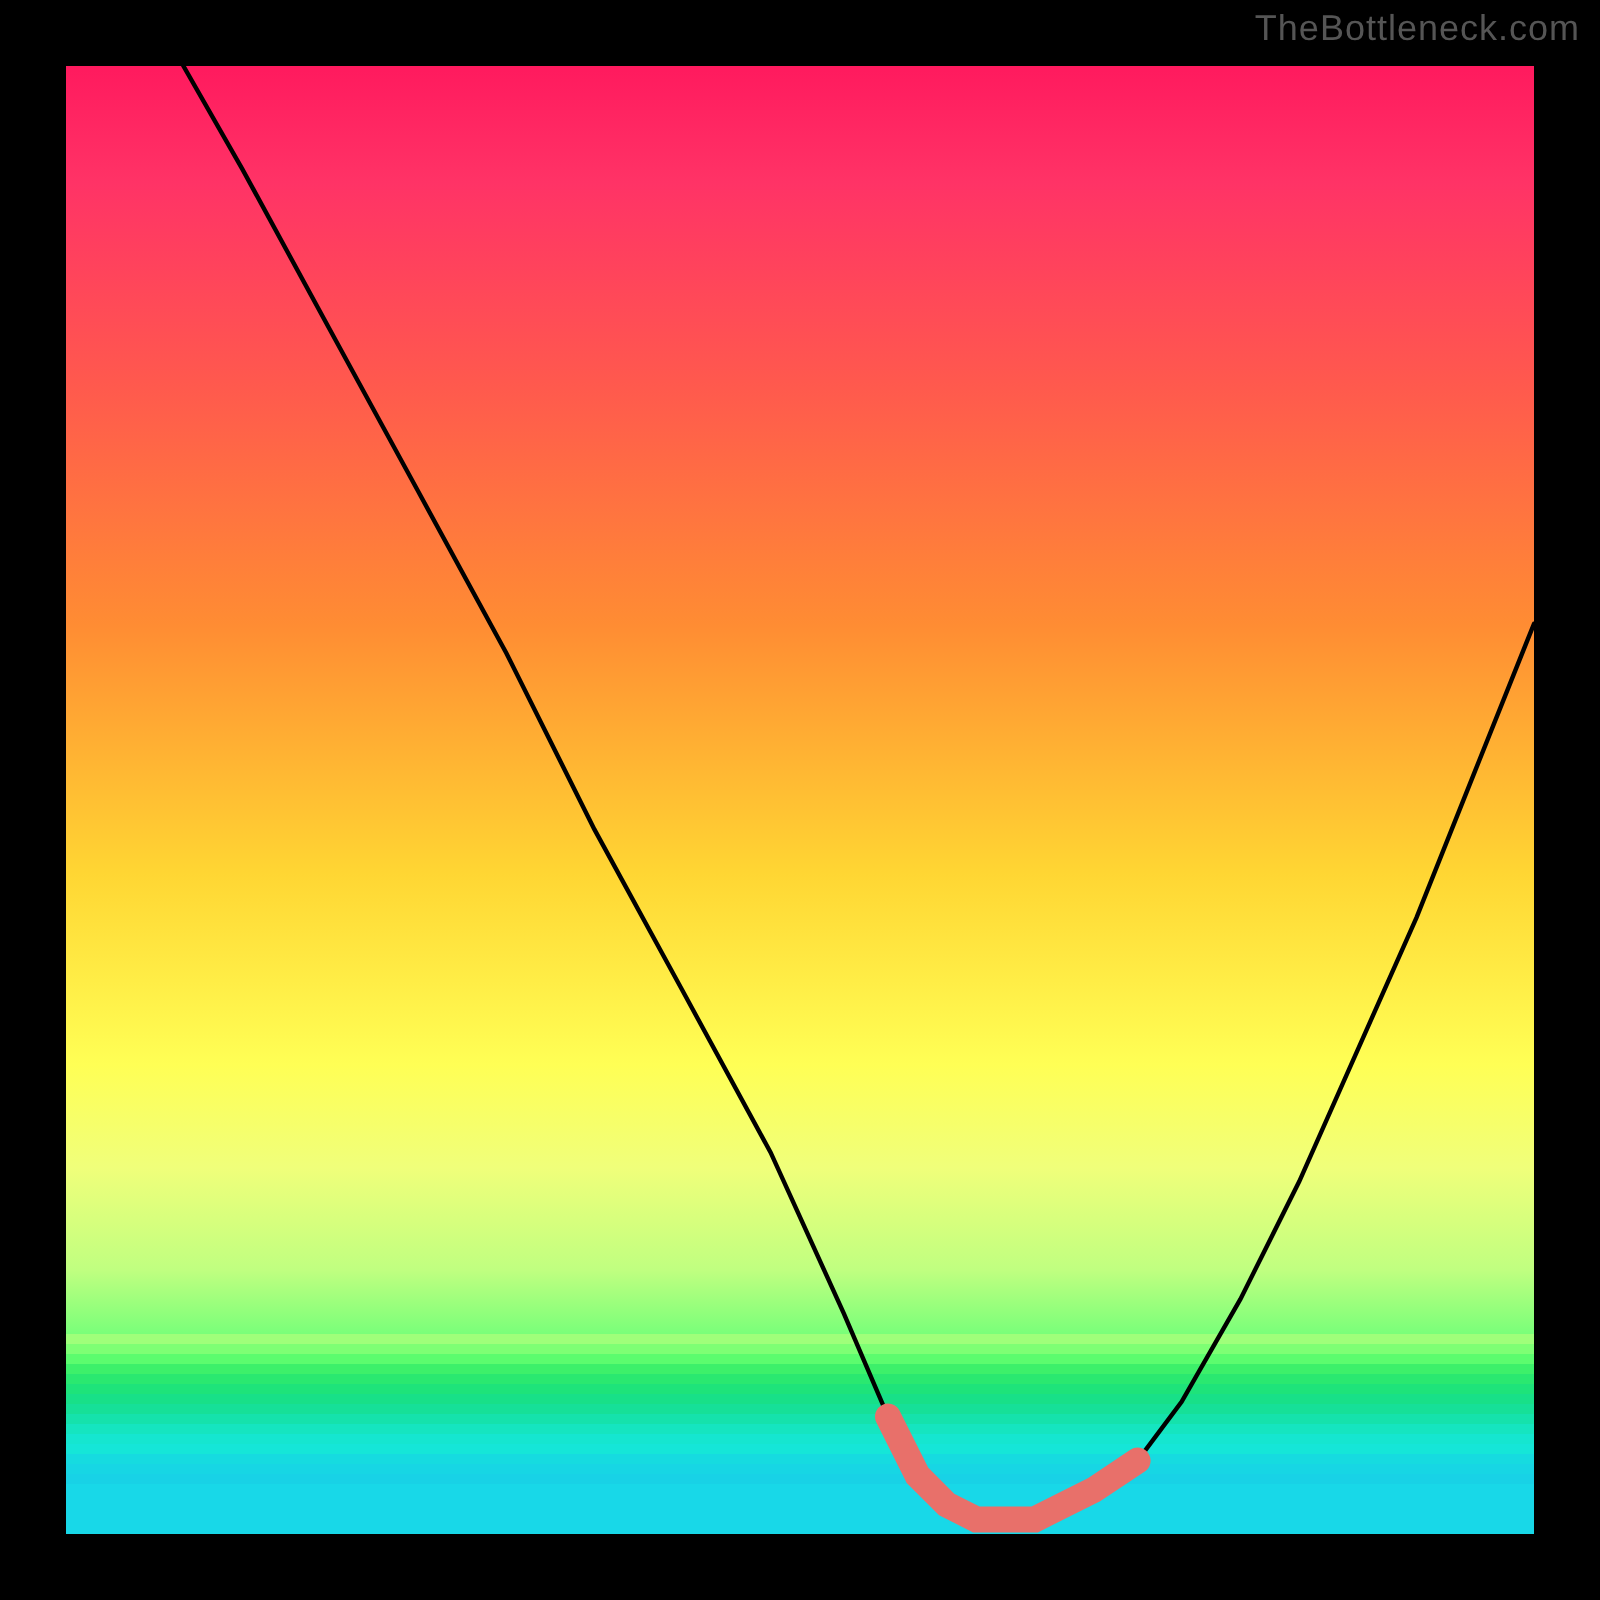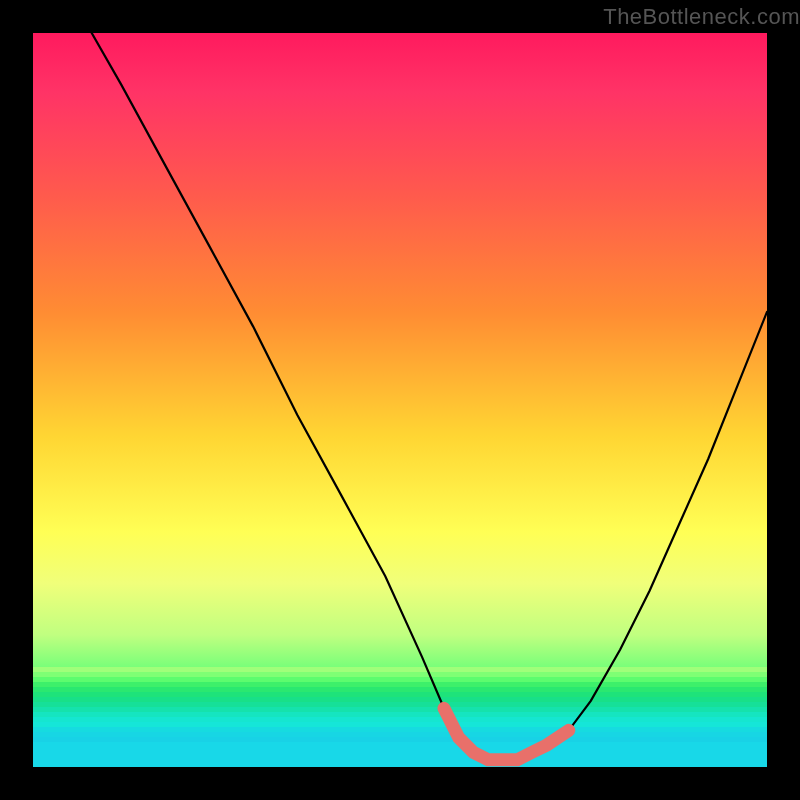--- a/index.html
+++ b/index.html
@@ -31,23 +31,23 @@
       #1ee380 92%,
       #15f4ac 95%,
       #18d8e8 99%,
       #18d8e8 100%
     );
     overflow: hidden;
   }
   .watermark {
     position: absolute;
     top: 4px;
-    right: 0;
+    right: 10px;
     color: #555;
-    font-size: 22px;
+    font-size: 18px;
     font-weight: 500;
     letter-spacing: 0.5px;
     z-index: 10;
   }
   svg.curve {
     position: absolute;
     left: 0;
     top: 0;
     width: 734px;
     height: 734px;

